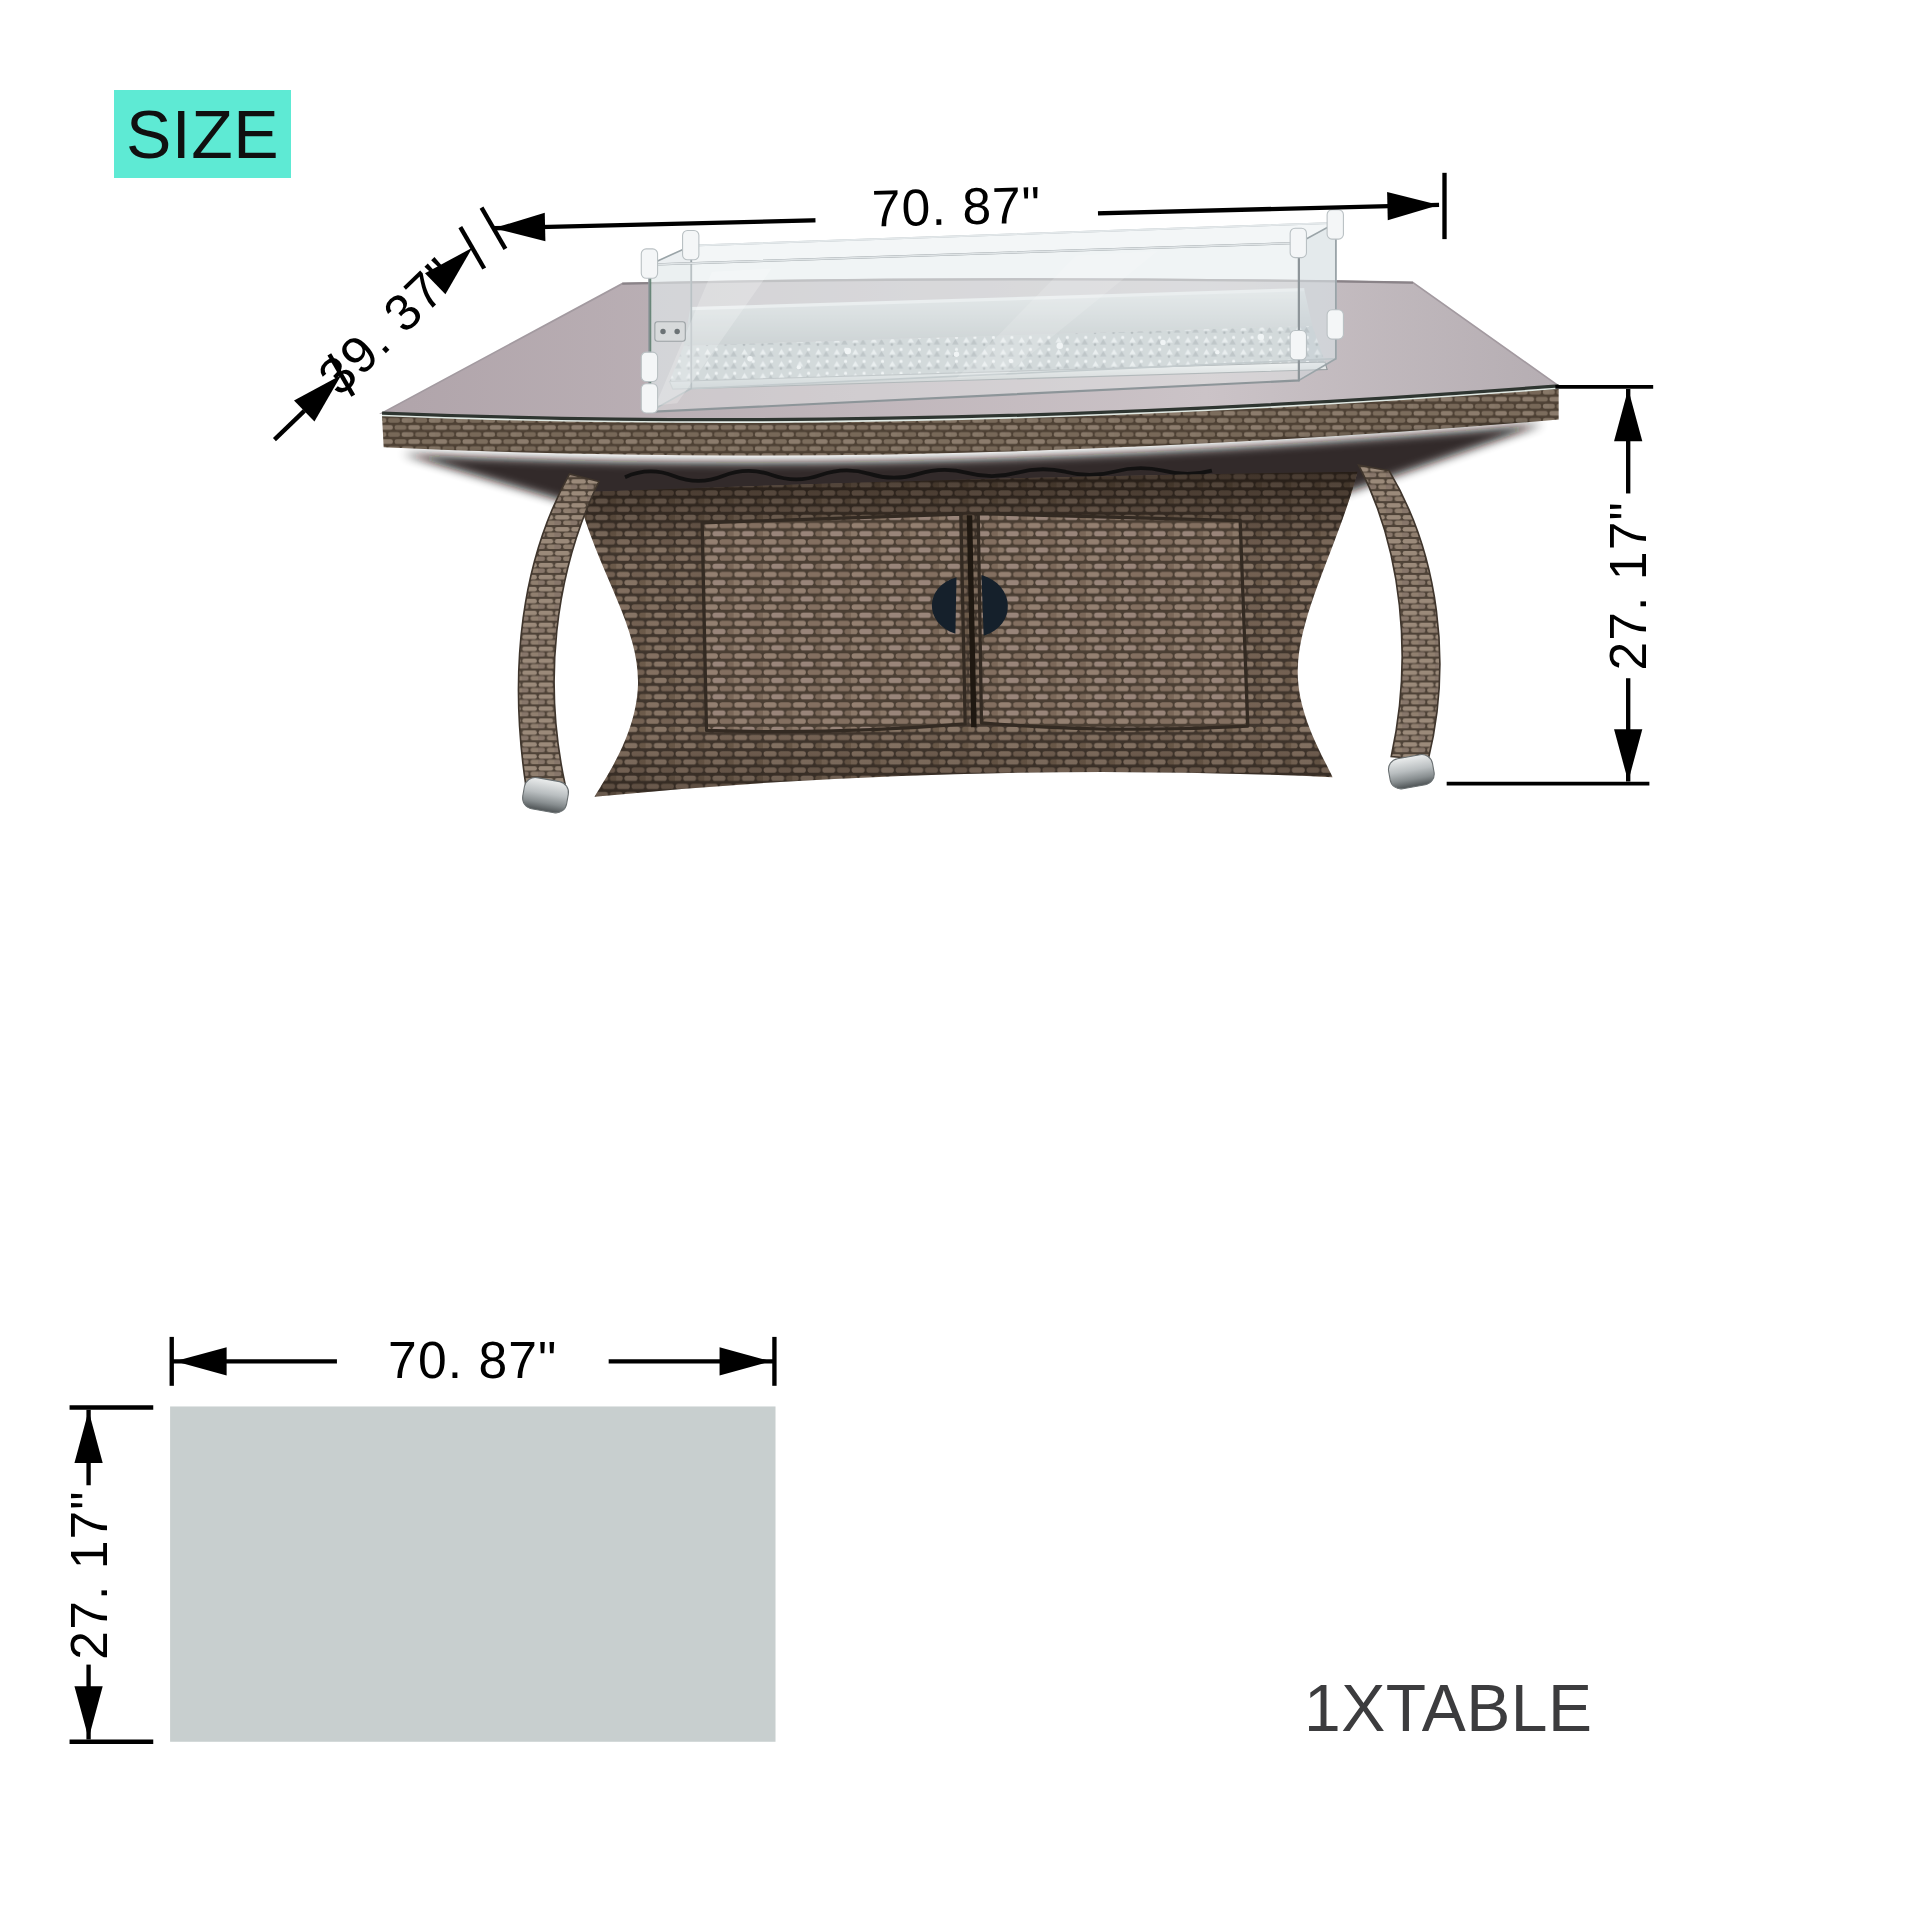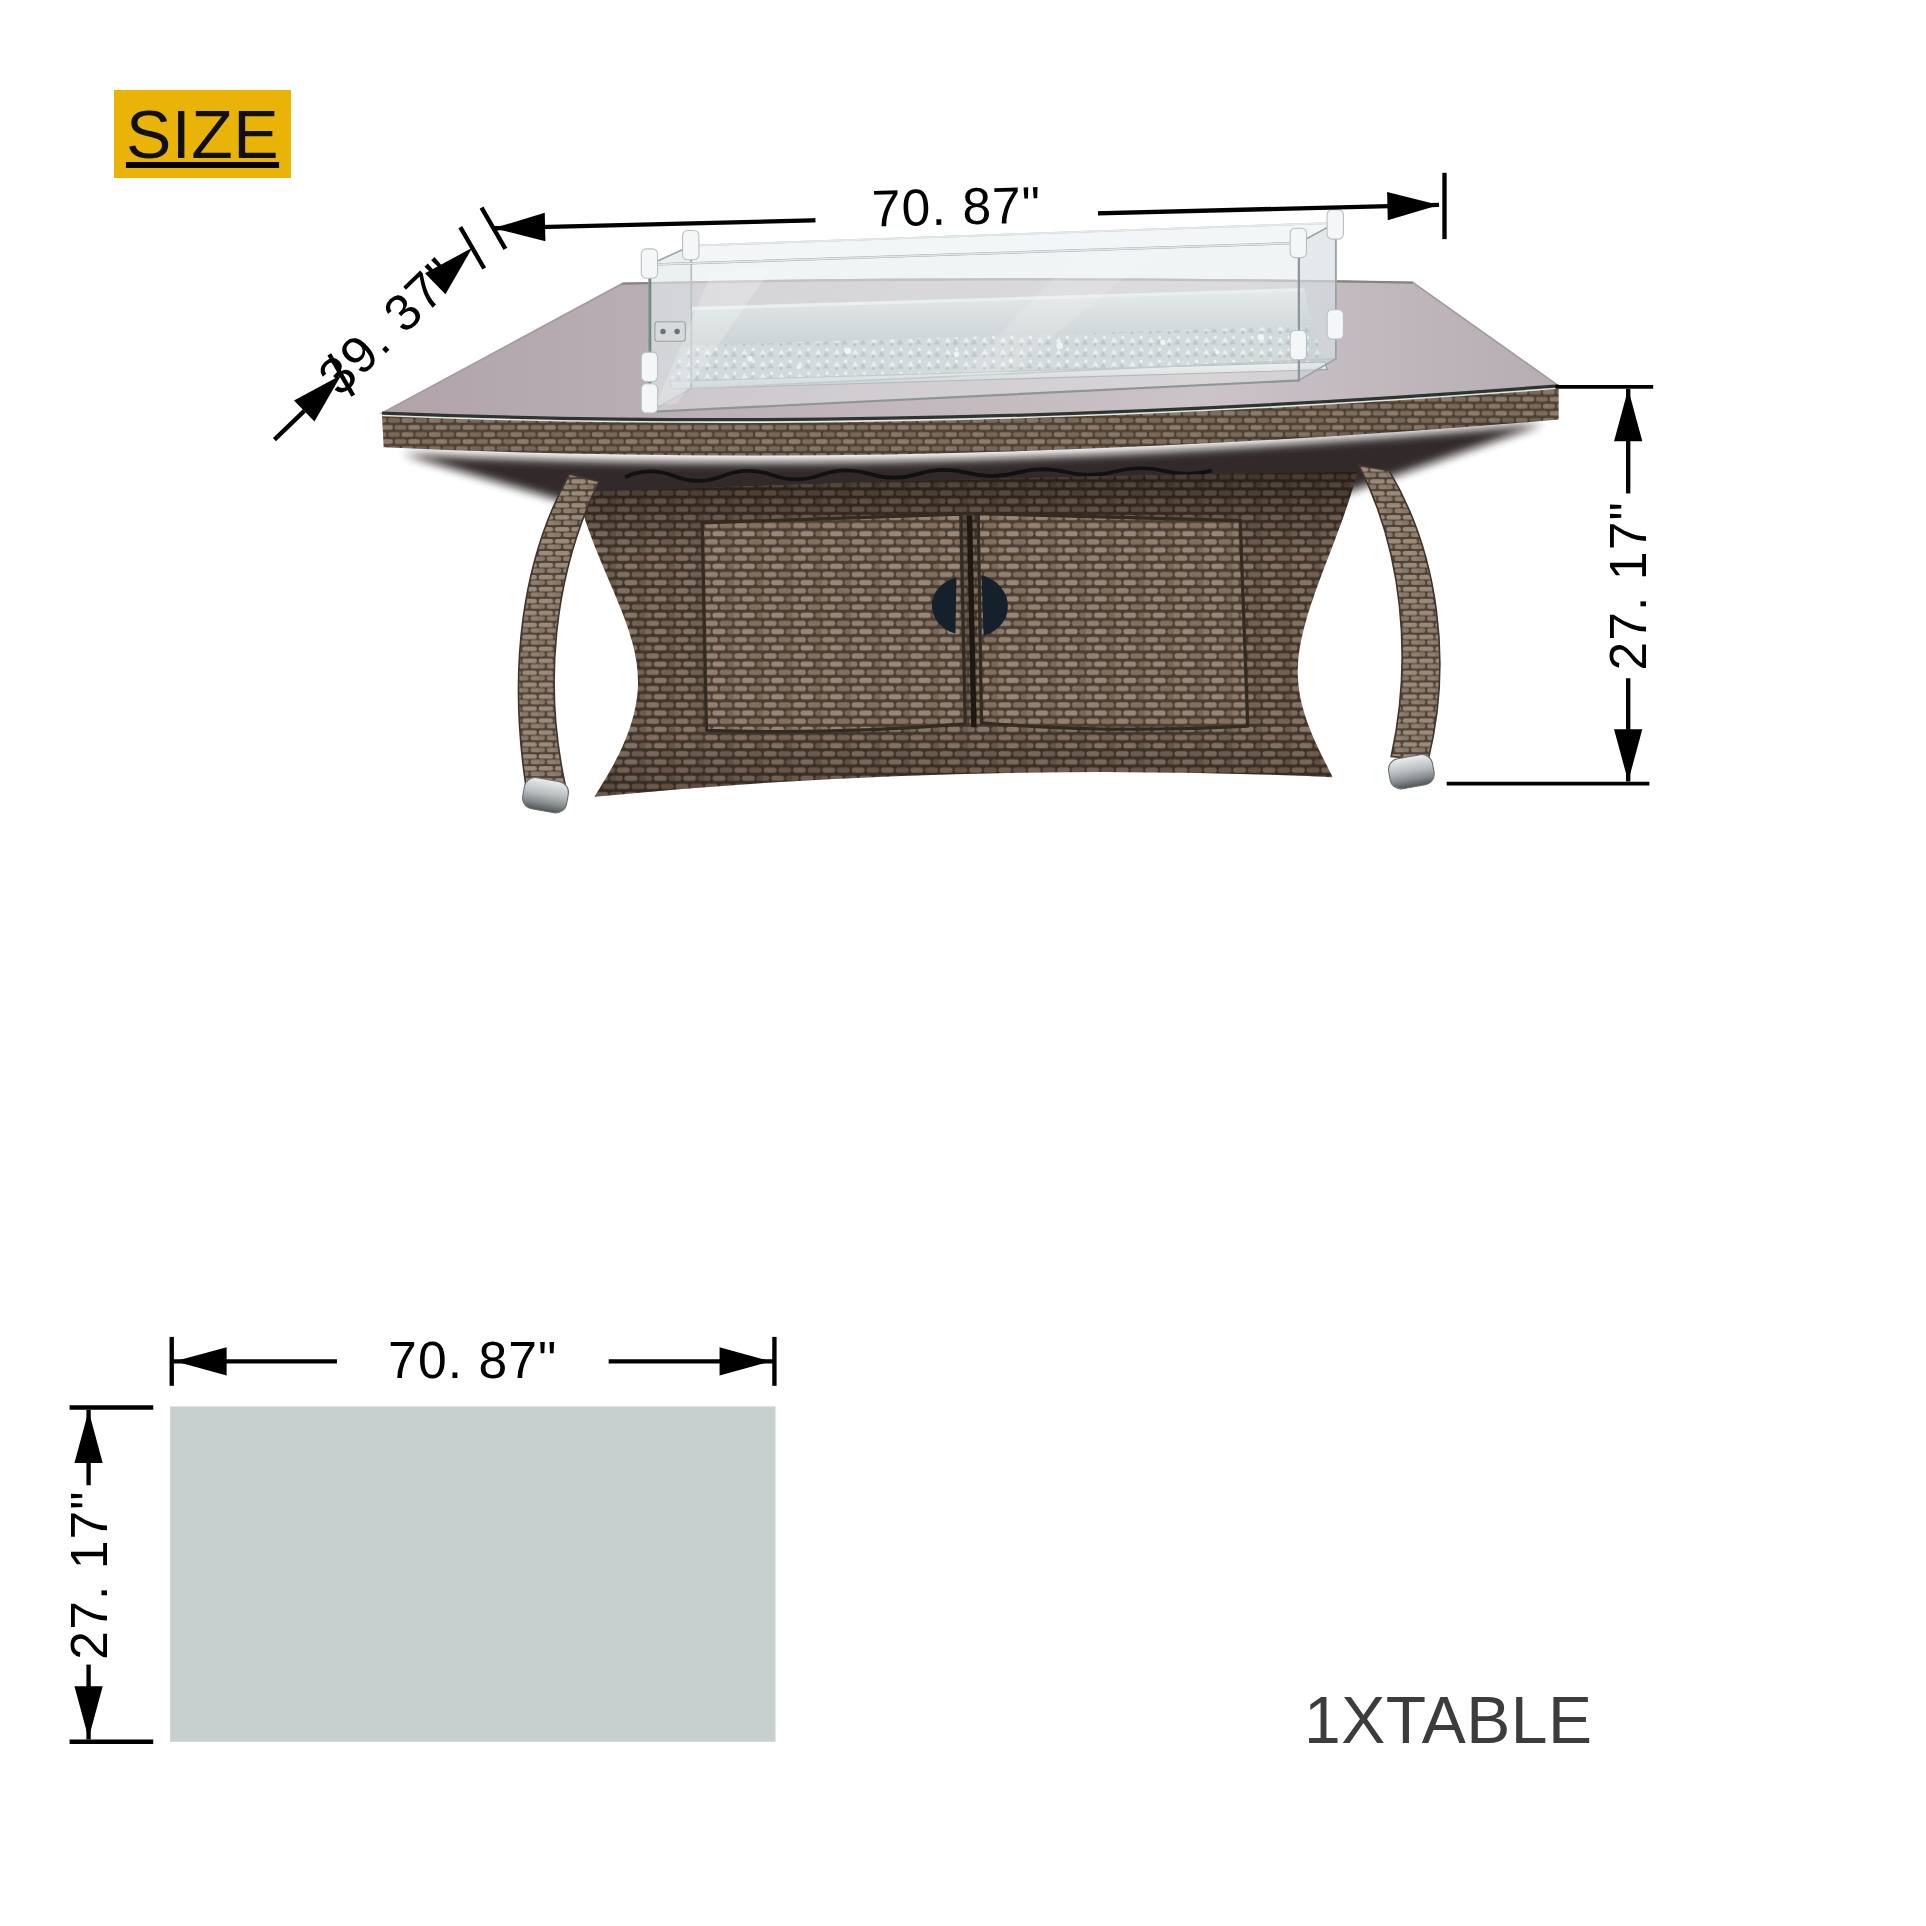--- a/index.html
+++ b/index.html
@@ -1,25 +1,25 @@
 <!DOCTYPE html>
 <html style="font-size:8.7px"><head>
 <meta charset="utf-8">
 <style>
   html,body{margin:0;padding:0;background:#ffffff;}
   body{width:1926px;height:1926px;overflow:hidden;
        font-family:"Liberation Sans",sans-serif;}
   .stage{position:relative;width:1926px;height:1926px;background:#fff;}
   svg{position:absolute;left:0;top:0;}
   .size-badge{position:absolute;left:114px;top:90px;width:177px;height:88px;
-      background:#eab308;display:flex;align-items:center;justify-content:center;text-decoration:underline;}
+      background:#5eead4;display:flex;align-items:center;justify-content:center;}
   .size-badge span{font-size:68px;color:#101010;letter-spacing:0.5px;}
   .qty-label{position:absolute;left:1304px;top:1670px;width:326px;height:76px;
       font-size:66px;line-height:76px;color:#3c3c3e;letter-spacing:0.5px;
-      font-weight:500;margin-top:12px;}
+      font-weight:500;}
   .dim-text{font-size:95px;fill:#000;letter-spacing:2px;}
   .dim-line{stroke:#000;stroke-width:8;fill:none;}
   .ext-line{stroke:#000;stroke-width:7;fill:none;}
   .arrow{fill:#000;stroke:none;}
   .gap{fill:#ffffff;stroke:none;}
 </style>
 </head>
 <body>
 
 <div class="stage">

